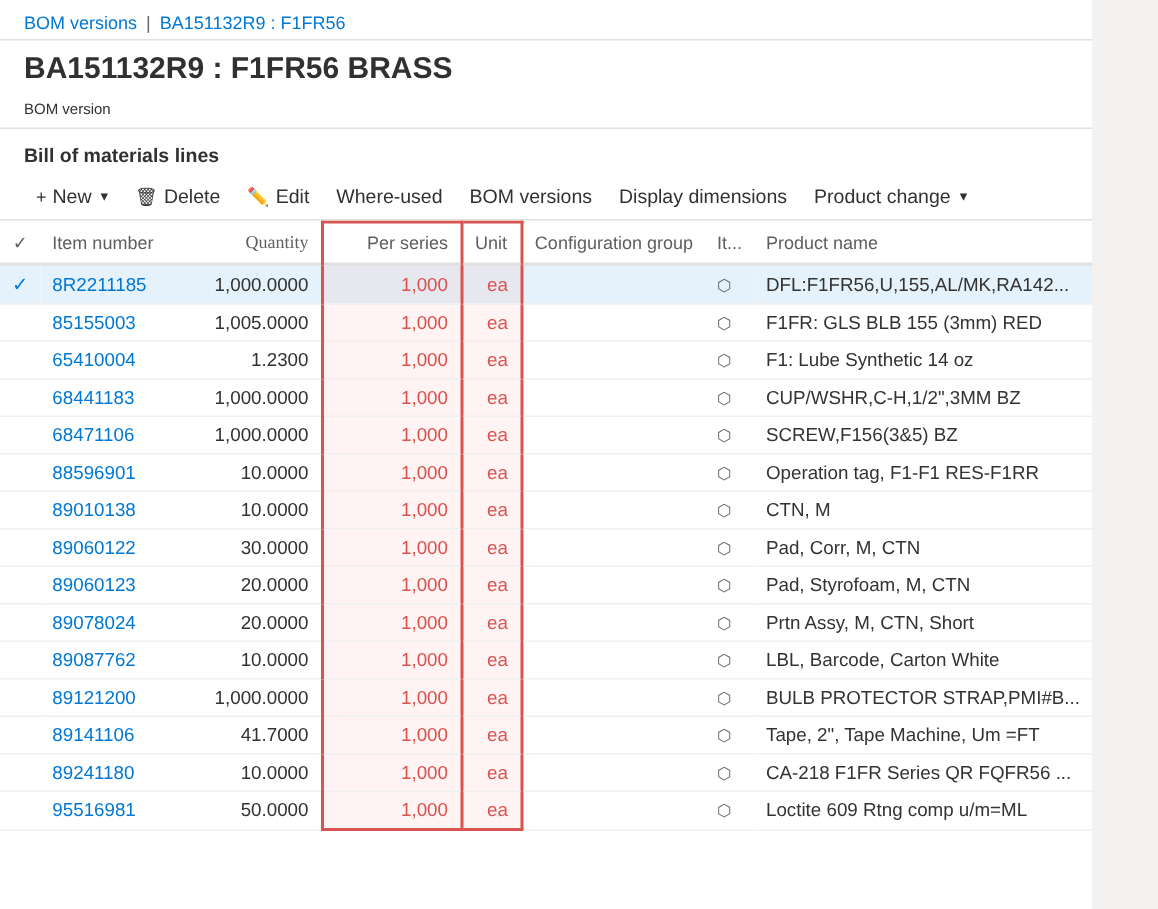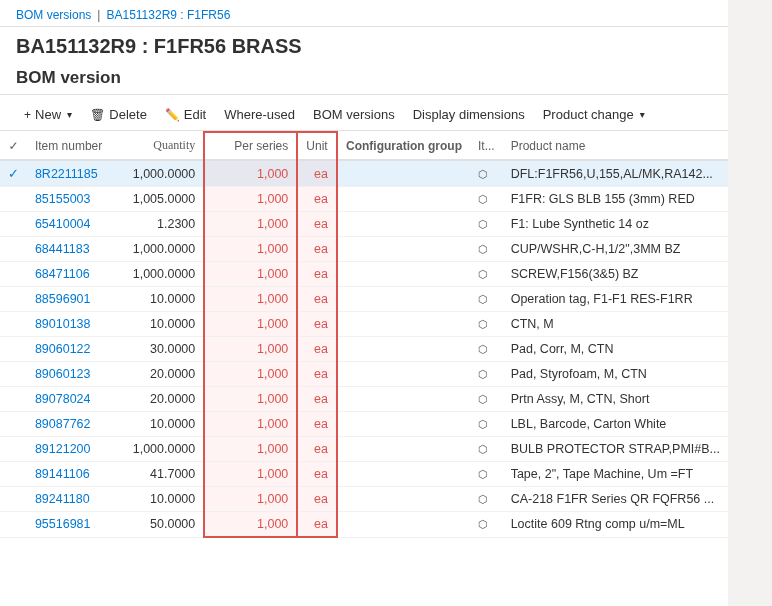--- a/index.html
+++ b/index.html
@@ -31,23 +31,23 @@
       font-size: 12px;
     }
     .page-title {
       padding: 8px 16px 6px 16px;
       font-size: 20px;
       font-weight: 600;
       color: #323130;
     }
     .section-label {
       padding: 4px 16px 2px 16px;
-      font-size: 17px;
-      color: #323130;
-      font-weight: 700;
+      font-size: 10px;
+      color: #323130;
+      font-weight: 400;
     }
     .divider {
       border: none;
       border-top: 1px solid #e0e0e0;
       margin: 4px 0;
     }
     .bom-lines-label {
       padding: 6px 16px 4px 16px;
       font-size: 13px;
       font-weight: 600;
@@ -132,21 +132,21 @@
     th.highlight-col {
       border-left: 2px solid #d9534f;
       border-right: 2px solid #d9534f;
       border-top: 2px solid #d9534f;
     }
     .col-check { width: 24px; text-align: center; }
     .col-item { width: 100px; }
     .col-qty { width: 90px; text-align: right; }
     .col-perseries { width: 65px; text-align: right; padding-left: 29px; }
     .col-unit { width: 40px; }
-    .col-config { width: 120px; font-weight: bold; }
+    .col-config { width: 120px; }
     .col-it { width: 30px; }
     .col-prodname { min-width: 160px; }
     .item-link {
       color: #0078d4;
       text-decoration: none;
     }
     .checkbox-cell {
       text-align: center;
     }
     .check-icon {
@@ -162,20 +162,21 @@
     <span style="cursor:pointer;">BOM versions</span>
     <span class="breadcrumb-separator">|</span>
     <span style="cursor:pointer;">BA151132R9 : F1FR56</span>
   </div>
 
   <div class="page-title">BA151132R9 : F1FR56 BRASS</div>
 
   <div class="section-label">BOM version</div>
   <hr class="divider">
 
+  <div class="bom-lines-label">Bill of materials lines</div>
 
   <div class="toolbar">
     <button class="toolbar-btn">
       <span class="icon">+</span>
       <span>New</span>
       <span class="dropdown-arrow">▾</span>
     </button>
     <button class="toolbar-btn">
       <span class="icon">🗑</span>
       <span>Delete</span>

